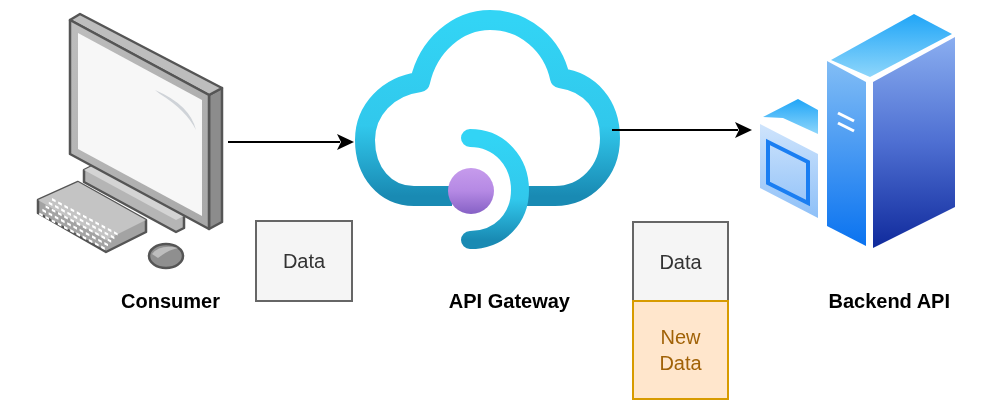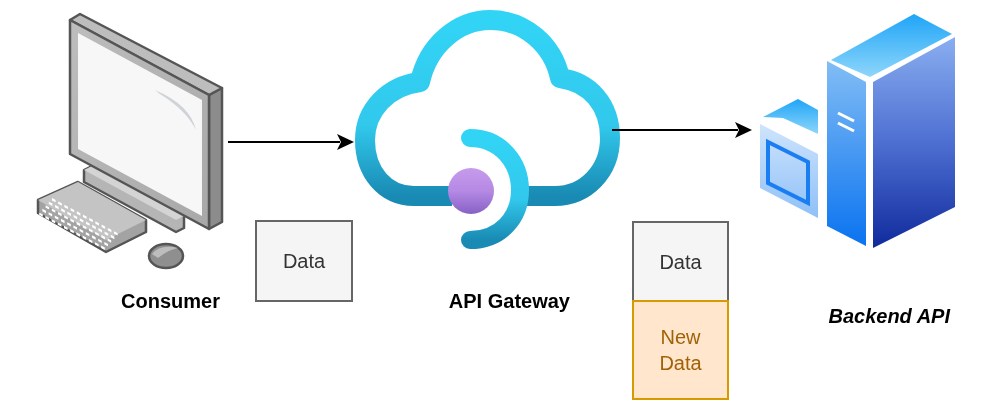--- a/index.html
+++ b/index.html
@@ -172,13 +172,13 @@
 <div class="data-box box-gray" style="left:632px; top:221px; width:97px; height:81px;">
   <span>Data</span>
 </div>
 <div class="data-box box-orange" style="left:632px; top:300px; width:97px; height:100px; flex-direction:column;">
   <span>New</span>
   <span>Data</span>
 </div>
 
 <div class="node-label" style="left:40px; top:290px; width:180px;">Consumer</div>
 <div class="node-label" style="left:390px; top:290px; width:180px;">API Gateway</div>
-<div class="node-label" style="left:770px; top:305px; width:180px;font-style:italic;">Backend API</div>
+<div class="node-label" style="left:770px; top:290px; width:180px;">Backend API</div>
 
 </body></html>

